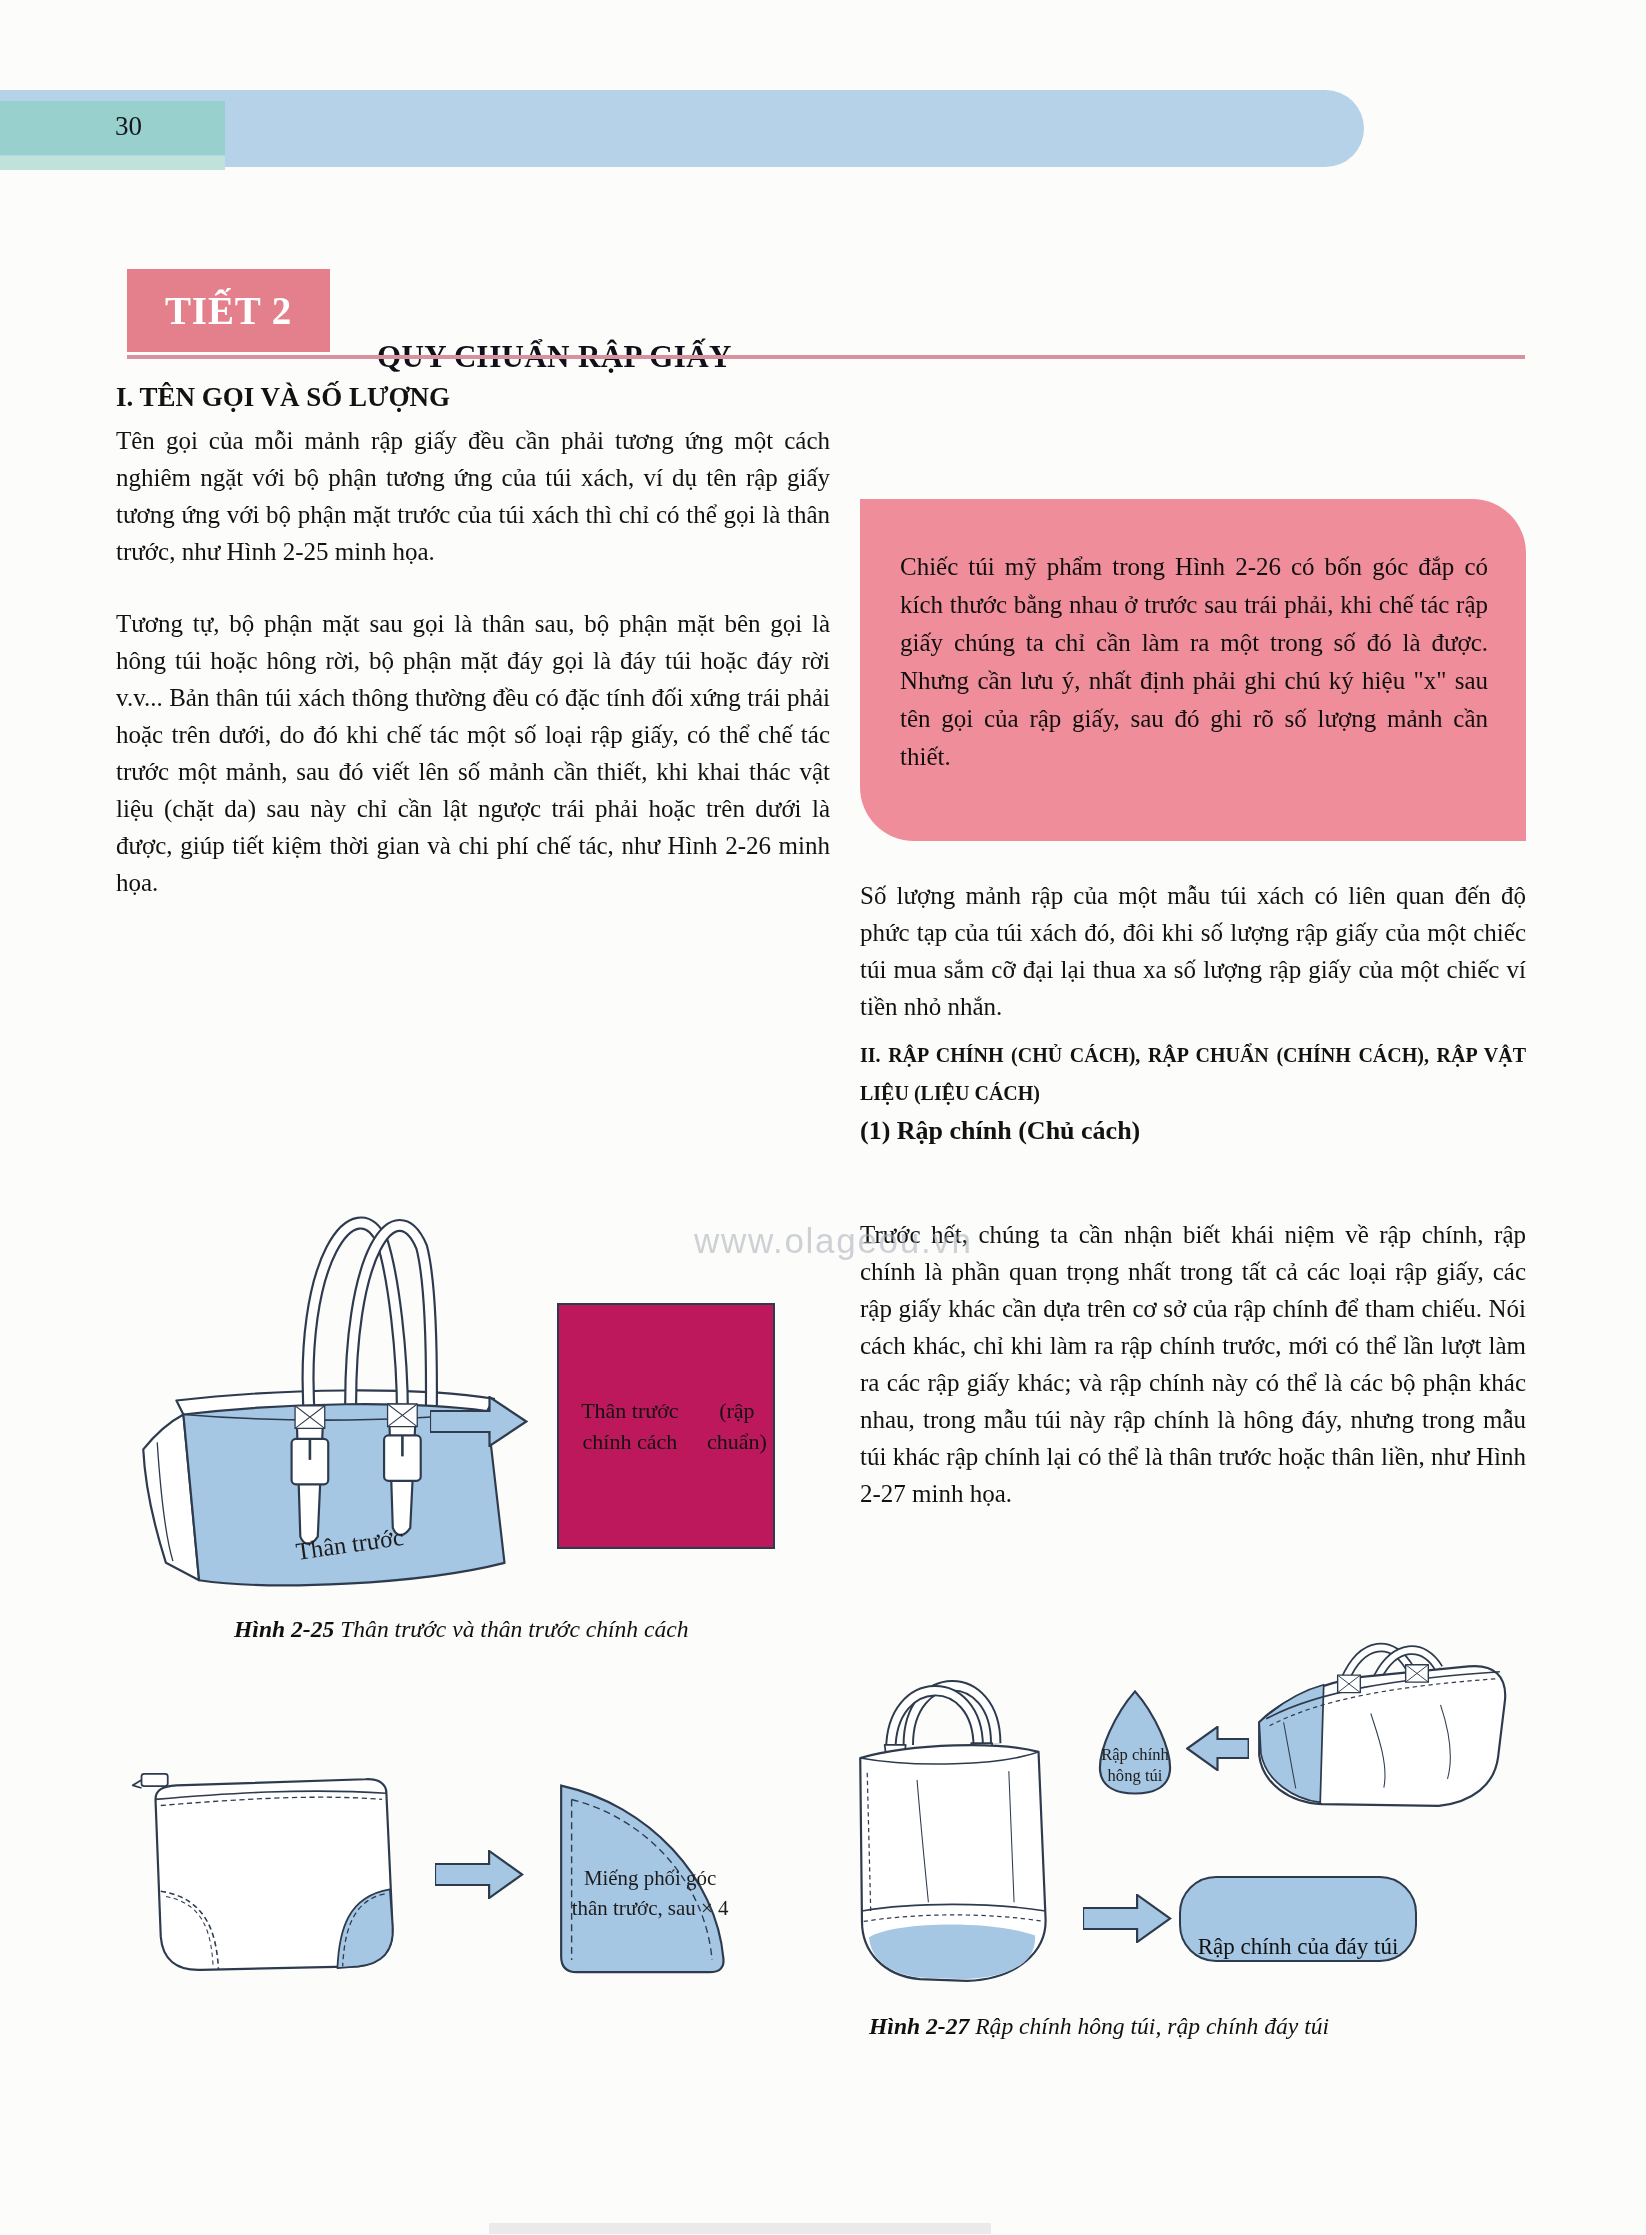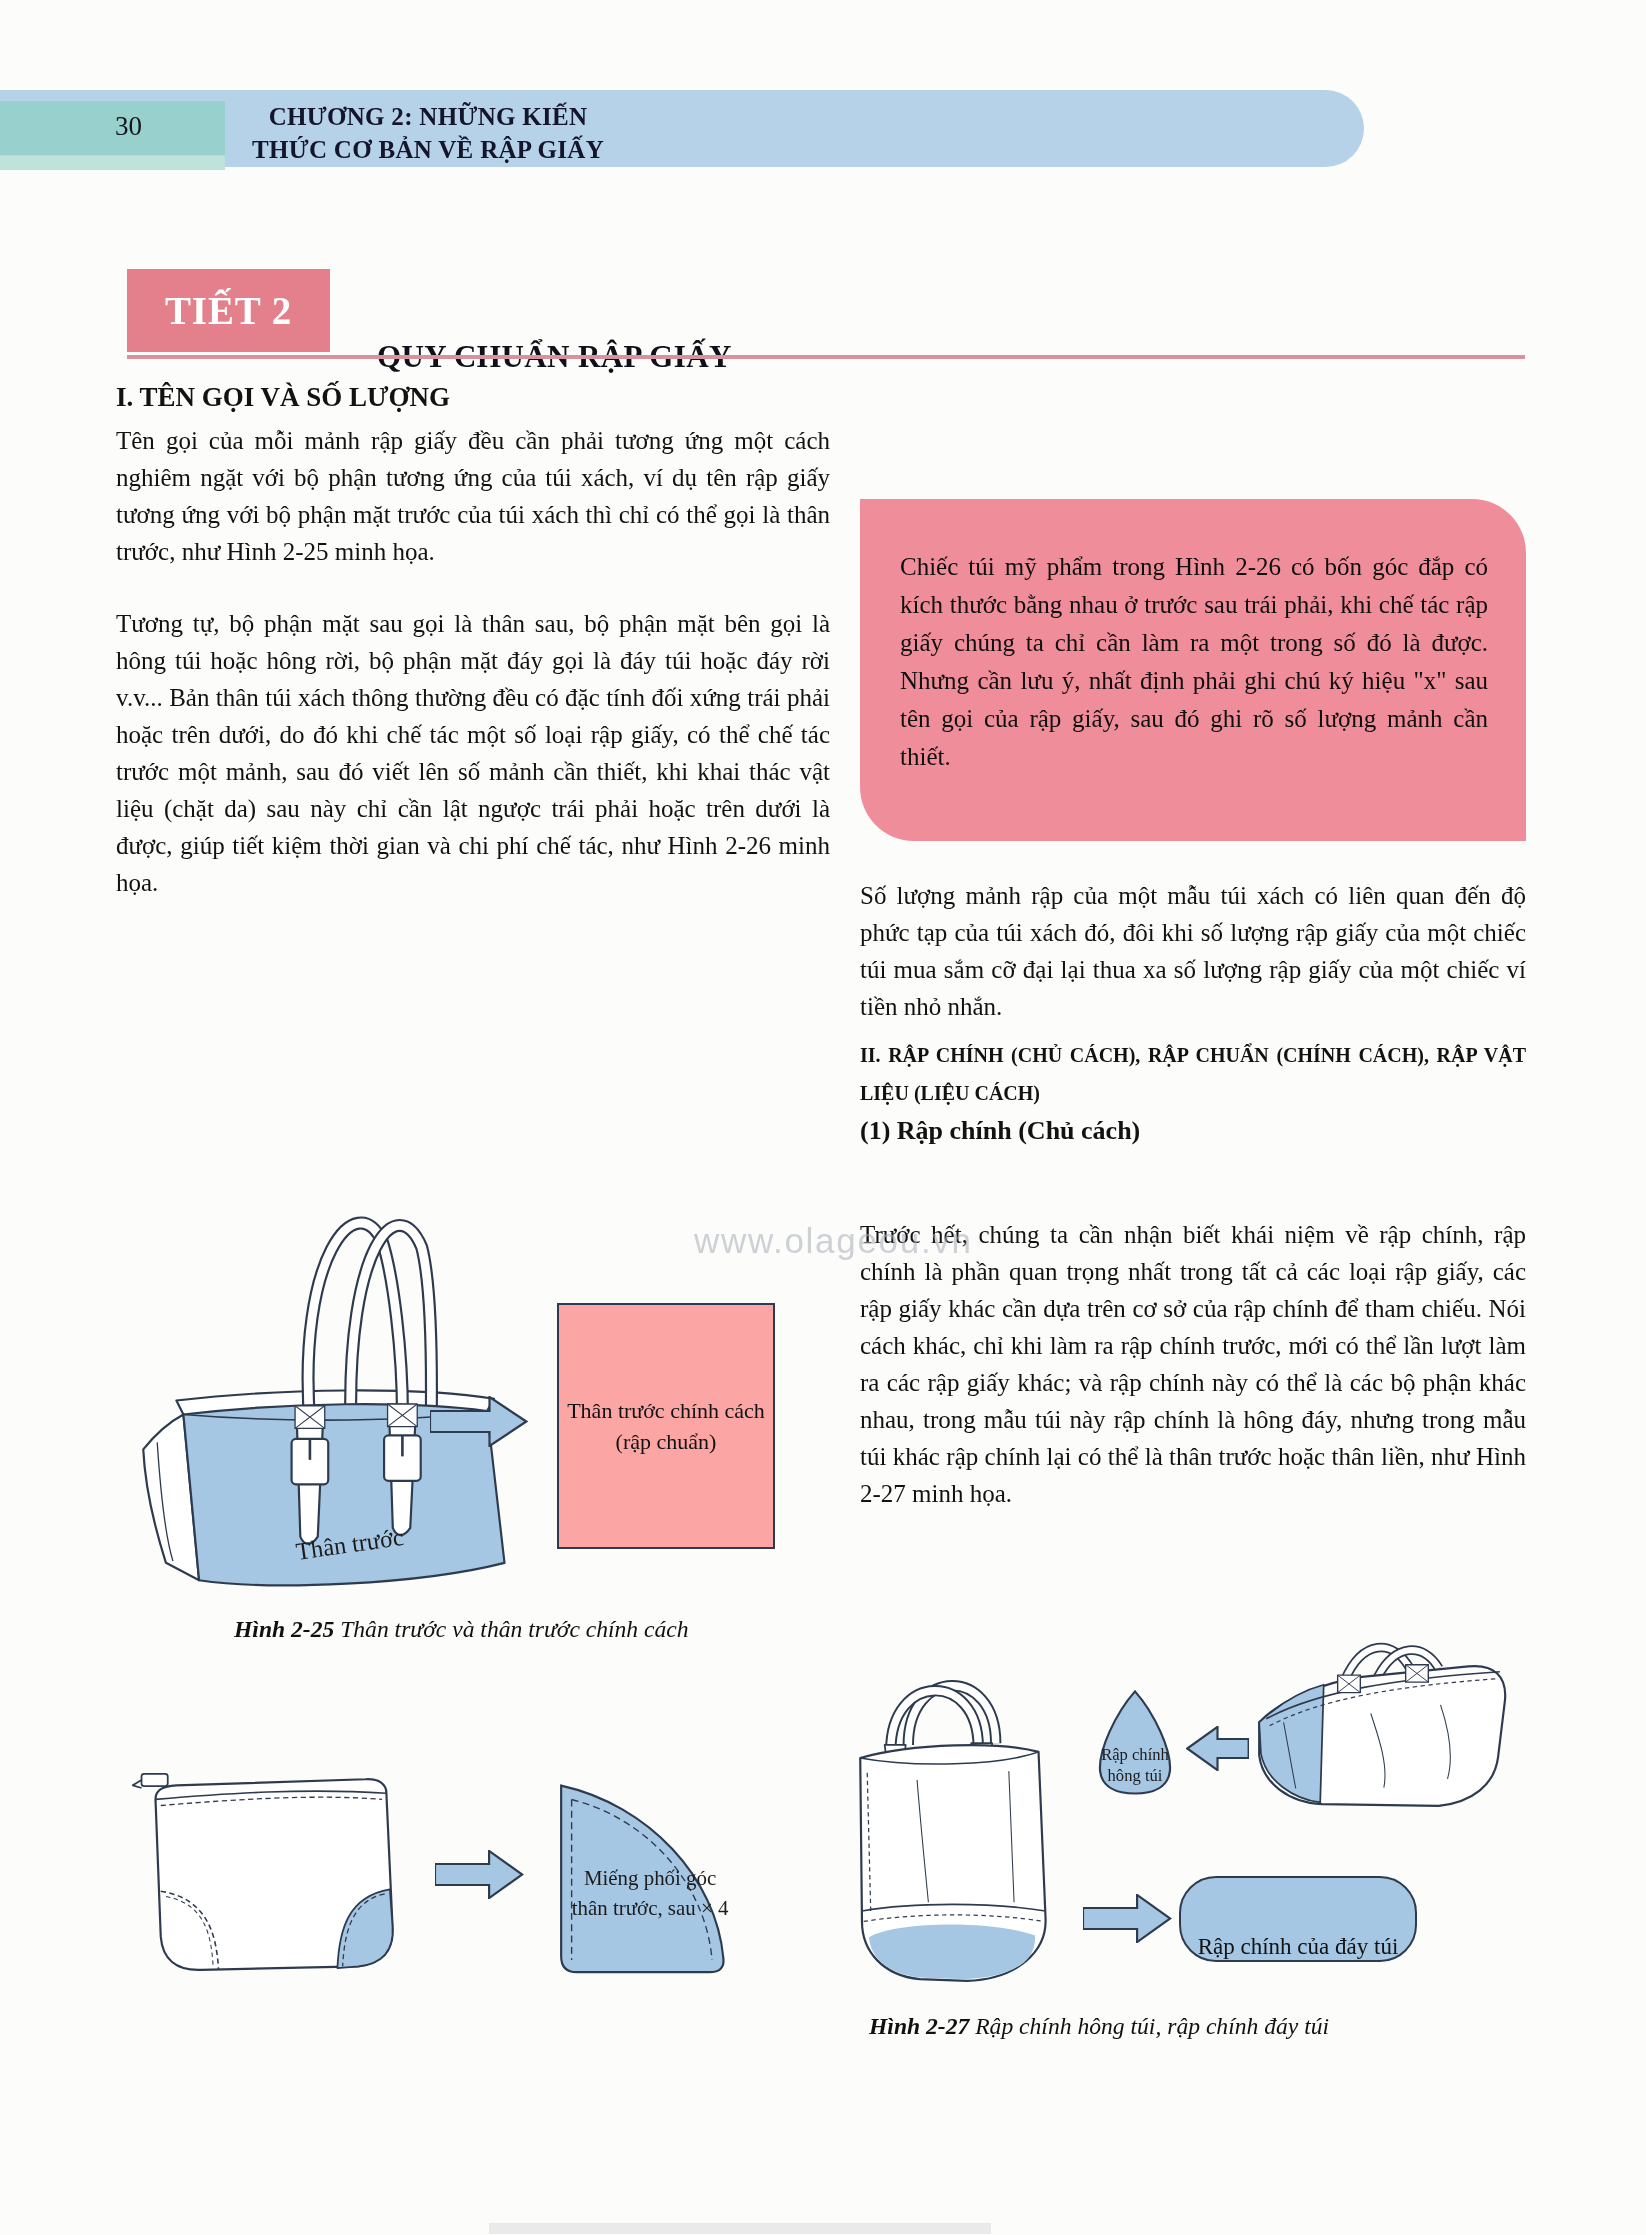--- a/index.html
+++ b/index.html
@@ -36,43 +36,39 @@
       line-height:38px;text-align:justify;}
   .h2sub{position:absolute;left:860px;top:1116px;font-size:26px;font-weight:bold;}
   #p4{left:860px;top:1216px;width:666px;}
 
   .watermark{position:absolute;left:694px;top:1221px;font-family:"Liberation Sans",sans-serif;
              font-size:35px;color:#a8adb5;opacity:.55;letter-spacing:1.7px;}
 
   
   .fig{position:absolute;}
   .pattern-rect{position:absolute;left:557px;top:1303px;width:218px;height:246px;
-                background:#fca5a5;border:2.6px solid #2e3b4e;box-sizing:border-box;
-                display:flex;flex-direction:column;align-items:center;justify-content:center;
+                background:#be185d;border:2.6px solid #2e3b4e;box-sizing:border-box;
+                display:flex;flex-direction:row;align-items:center;justify-content:center;
                 font-size:22px;line-height:31px;text-align:center;}
   .bottom-pattern{position:absolute;left:1179px;top:1876px;width:238px;height:86px;
                   background:#a6c7e3;border:2.6px solid #2e3b4e;border-radius:37px;box-sizing:border-box;
                   display:flex;align-items:flex-end;justify-content:center;font-size:23px;}
   .caption{position:absolute;font-size:23.6px;font-style:italic;color:#101010;}
   .caption b{font-weight:bold;}
   .scan-bar{position:absolute;left:489px;top:2223px;width:502px;height:11.4px;background:#e3e3e3;opacity:.7;}
 </style>
 </head>
 <body>
 
 <div class="page">
 
   <div class="banner">
     <div class="banner-teal"></div>
     <div class="banner-teal-light"></div>
     <div class="page-num">30</div>
-    <div class="chapter-title">
-      <div>CHƯƠNG 2: NHỮNG KIẾN</div>
-      <div>THỨC CƠ BẢN VỀ RẬP GIẤY</div>
-    </div>
   </div>
 
   <div class="badge">TIẾT 2</div>
   <div class="sec-title">QUY CHUẨN RẬP GIẤY</div>
   <div class="rule"></div>
 
   <div class="h1">I. TÊN GỌI VÀ SỐ LƯỢNG</div>
   <div class="para" id="p1">Tên gọi của mỗi mảnh rập giấy đều cần phải tương ứng một cách nghiêm ngặt với bộ phận tương ứng của túi xách, ví dụ tên rập giấy tương ứng với bộ phận mặt trước của túi xách thì chỉ có thể gọi là thân trước, như Hình 2-25 minh họa.</div>
   <div class="para" id="p2">Tương tự, bộ phận mặt sau gọi là thân sau, bộ phận mặt bên gọi là hông túi hoặc hông rời, bộ phận mặt đáy gọi là đáy túi hoặc đáy rời v.v... Bản thân túi xách thông thường đều có đặc tính đối xứng trái phải hoặc trên dưới, do đó khi chế tác một số loại rập giấy, có thể chế tác trước một mảnh, sau đó viết lên số mảnh cần thiết, khi khai thác vật liệu (chặt da) sau này chỉ cần lật ngược trái phải hoặc trên dưới là được, giúp tiết kiệm thời gian và chi phí chế tác, như Hình 2-26 minh họa.</div>
 

